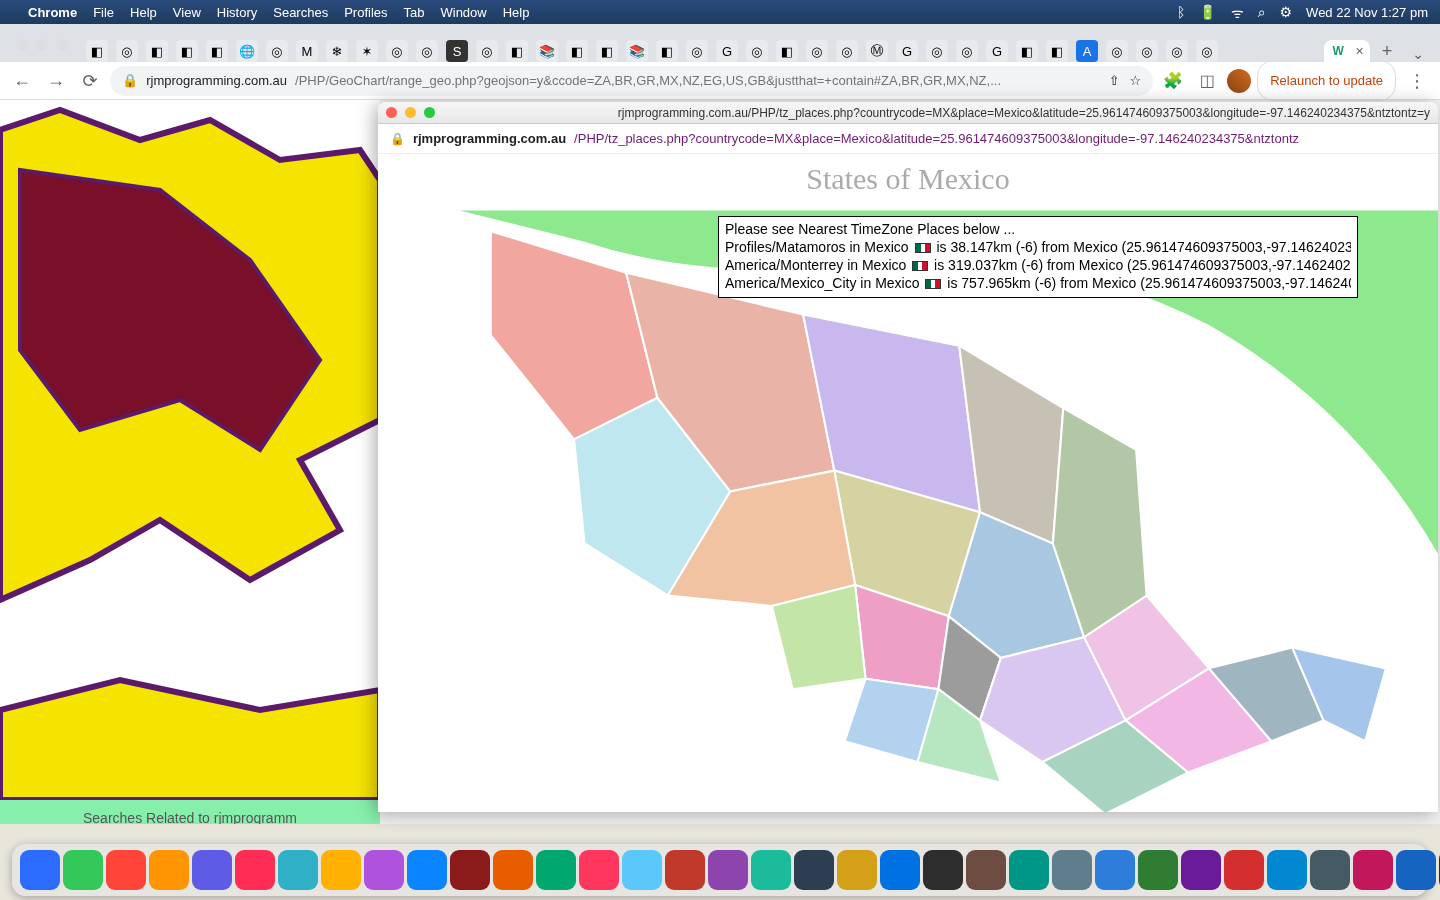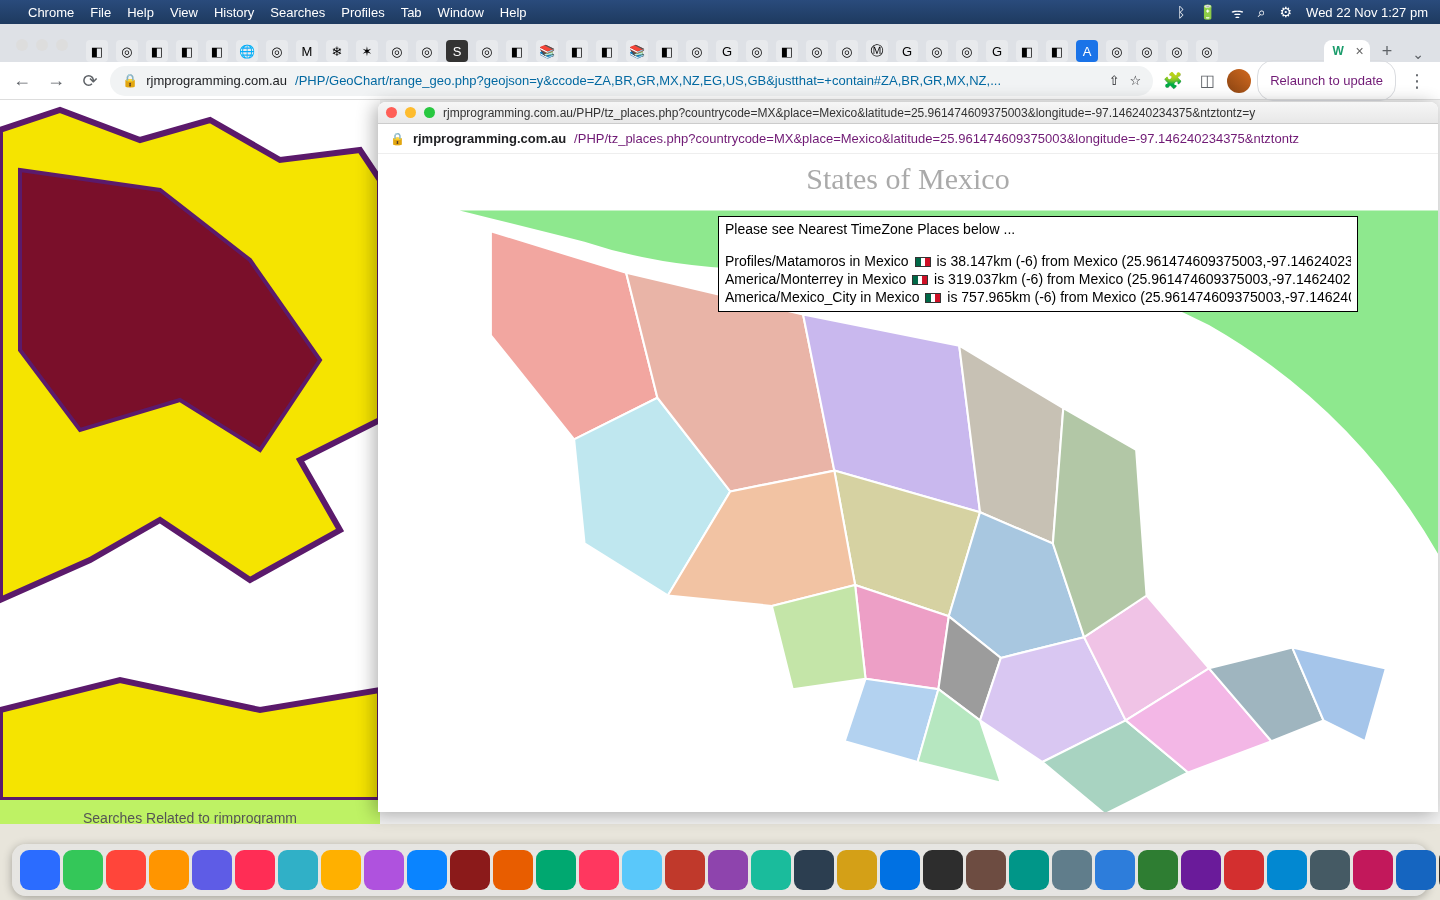--- a/index.html
+++ b/index.html
@@ -19,21 +19,21 @@
       color: white;
       display: flex;
       align-items: center;
       padding: 0 12px;
       font-size: 13px;
       justify-content: space-between;
     }
     .menubar-left, .menubar-right { display: flex; align-items: center; gap: 16px; }
     .menubar-right { gap: 14px; }
     .apple-logo { font-size: 15px; }
-    .menubar .app-name { font-weight: 400; text-align: right; }
+    .menubar .app-name { font-weight: 700; text-align: right; }
     .menubar-item { cursor: default; }
     .status-icon { font-size: 14px; }
 
     
     .chrome-window {
       position: absolute;
       top: 24px; left: 0; right: 0;
       height: 800px;
       background: #f1f1f1;
     }
@@ -77,38 +77,38 @@
       flex: 1;
       height: 30px;
       background: #f1f3f4;
       border-radius: 15px;
       display: flex; align-items: center;
       padding: 0 12px; gap: 8px;
       font-size: 13px; color: #202124;
       overflow: hidden; white-space: nowrap;
     }
     .omnibox .domain { color: #202124; }
-    .omnibox .path { color: #0369a1; }
+    .omnibox .path { color: #737373; }
     .omni-end {
       display:flex; gap:10px; align-items:center; margin-left:auto;
     }
     .tool-icon { width:28px; height:28px; display:flex; align-items:center; justify-content:center; color:#5f6368; font-size:16px; }
     .relaunch {
-      border:1px solid #dadce0; border-radius: 16px; padding: 12px 12px; font-size:13px; color:#701a75;
+      border:1px solid #dadce0; border-radius: 16px; padding: 12px 12px; font-size:13px; color:#c2410c;
     }
     .menu-dots { font-size: 18px; color:#5f6368; padding:0 6px; }
     .avatar { width:24px; height:24px; border-radius:50%; background:linear-gradient(45deg,#8b4513,#d2691e); }
 
     
     .bg-content {
       position: absolute;
       top: 76px; left: 0;
       width: 380px;
       height: 724px;
-      background: #bef264;
+      background: #86efac;
       overflow: hidden;
     }
     .world-svg { width: 100%; height: 700px; }
     .searches-text {
       text-align: center; color:#555; font-size:14px; padding-top:6px;
     }
 
     
     .popup-window {
       position: absolute;
@@ -123,21 +123,21 @@
       height: 22px;
       background: linear-gradient(#f6f6f6,#e8e8e8);
       border-bottom: 1px solid #ccc;
       display:flex; align-items:center;
       padding: 0 8px; gap:8px;
       font-size: 12px;
     }
     .popup-tl { display: flex; gap: 8px; }
     .ptl { width:11px; height:11px; border-radius:50%; }
     .ptl.red{background:#ff5f57}.ptl.yellow{background:#febc2e}.ptl.green{background:#28c840}
-    .popup-url-holder { flex: 1; text-align: left; color: #333; overflow: hidden; white-space: nowrap; text-overflow: clip; }
+    .popup-url-holder { flex: 1; text-align: right; color: #333; overflow: hidden; white-space: nowrap; text-overflow: clip; }
     .popup-omnibar {
       height: 30px;
       background: #fff;
       border-bottom: 1px solid #eee;
       display:flex; align-items:center;
       padding: 0 12px; gap:8px;
       font-size: 13px; color:#333;
       overflow:hidden; white-space:nowrap;
     }
     .popup-omnibar .lock { font-size: 12px; color:#5f6368; }
@@ -162,21 +162,21 @@
     .info-box {
       position: absolute;
       top: 62px; left: 340px;
       width: 640px;
       background: #fff;
       border: 1px solid #000;
       padding: 4px 6px;
       font-size: 14px;
       z-index: 30;
     }
-    .info-box .hdr { font-weight: normal; margin-bottom: 16px; }
+    .info-box .hdr { font-weight: normal; margin-bottom: 2px; }
     .info-row { margin: 2px 0; white-space: nowrap; overflow: hidden; }
     .flag {
       display: inline-block;
       width: 16px; height: 10px;
       background: linear-gradient(to right,#006847 0 33%,#fff 33% 66%,#ce1126 66% 100%);
       border:1px solid #333;
       vertical-align: middle;
       margin: 0 2px;
     }
 

